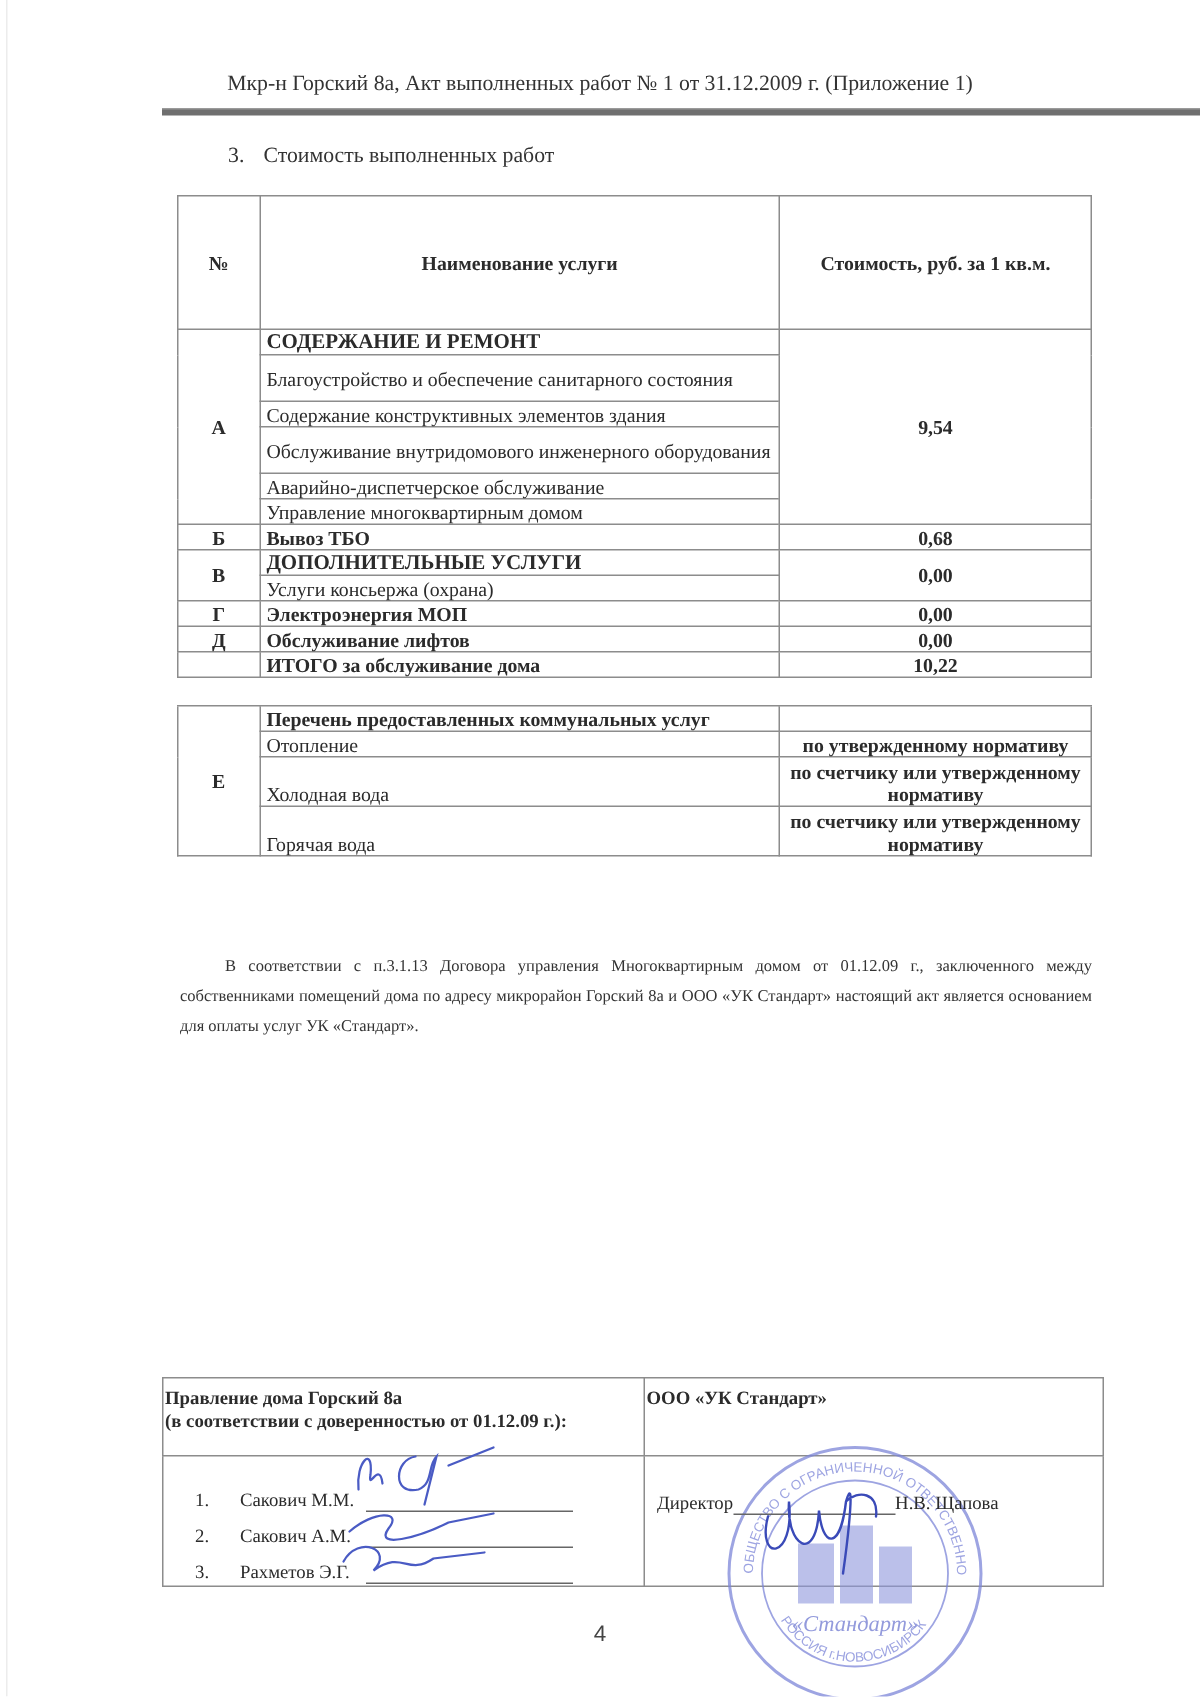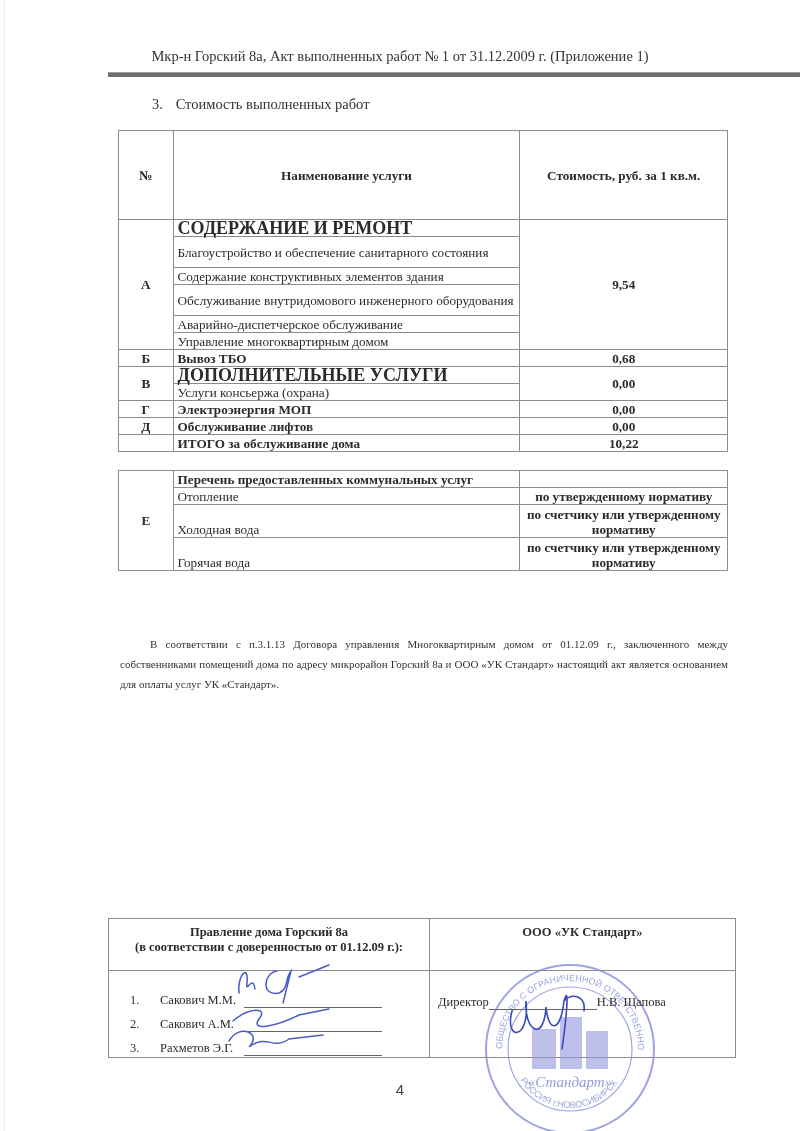--- a/index.html
+++ b/index.html
@@ -25,37 +25,37 @@
     position: absolute; left: 118px; top: 130px; width: 610px; font-size: 13.2px;
   }
   .cost-table td {
     border: 1px solid #8c8c8c; padding: 0 4px; vertical-align: middle; line-height: 15px;
   }
   .c1 { width: 46px; text-align: center; font-weight: bold; }
   .c2 { width: 340px; }
   .c3 { width: 200px; text-align: center; font-weight: bold; }
   .hdr td { height: 88px; font-weight: bold; text-align: center; }
   .b { font-weight: bold; }
-  .cap { font-size: 18px; }
+  .cap { font-size: 14px; }
   .cost-table tr.r td { height: 16px; }
   .cost-table tr.r2 td { height: 30px; }
   .cost-table tr.tall td { height: 32px; vertical-align: bottom; }
   .cost-table tr.blank td { height: 18px; }
   .cost-table .val-cell { vertical-align: middle; }
 
   .paragraph {
     position: absolute; left: 120px; top: 634px; width: 608px; font-size: 11px;
     line-height: 20px; text-align: justify; color: #333; text-indent: 30px;
   }
 
   .sign-table {
     position: absolute; left: 108px; top: 918px; width: 628px; font-size: 12.5px;
   }
   .sign-table td { border: 1px solid #8c8c8c; vertical-align: top; }
-  .sign-head td { height: 44px; text-align: center; font-weight: bold; line-height: 15px; padding-top: 6px; }
+  .sign-head td { height: 44px; font-weight: bold; line-height: 15px; padding-top: 6px; }
   .sign-body td { height: 84px; }
   .sign-left { width: 318px; position: relative; }
   .signers { list-style: none; margin: 0; padding: 12px 0 0 20px; }
   .signers li { height: 24px; display: flex; align-items: flex-end; }
   .signers .n { width: 30px; }
   .signers .nm { width: 84px; }
   .sig-line { border-bottom: 1px solid #666; width: 138px; height: 14px; }
   .sign-right { position: relative; }
   .director-row { position: absolute; left: 8px; top: 24px; display: flex; align-items: flex-end; }
   .director-line { border-bottom: 1px solid #666; width: 108px; height: 14px; }

